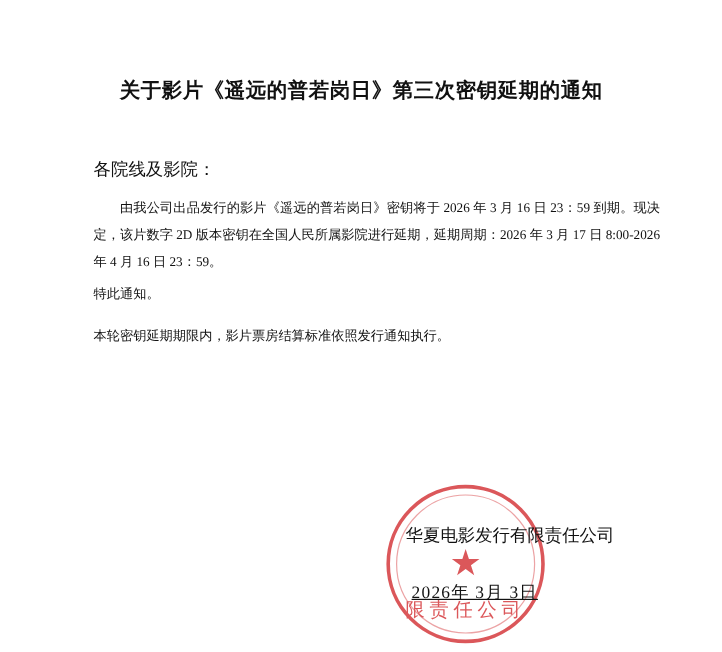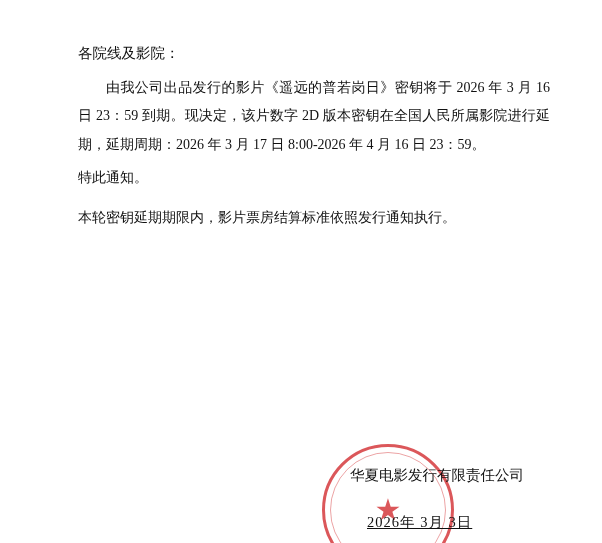--- a/index.html
+++ b/index.html
@@ -32,21 +32,21 @@
   .body-block {
     padding: 0 40px 0 78px;
     margin-top: 40px;
   }
   .salutation {
     font-size: 14.5px;
     line-height: 1.9;
     margin: 0 0 6px 0;
   }
   .para {
-    font-size: 14px;
+    font-size: 11px;
     line-height: 2.05;
     margin: 0 12px 4px 0;
     text-align: justify;
     text-justify: inter-ideograph;
   }
   .para-indent {
     text-indent: 2em;
   }
   .para-gap {
     margin-top: 12px;
@@ -54,21 +54,21 @@
   .signature-block {
     position: absolute;
     right: 78px;
     top: 420px;
     text-align: left;
     font-size: 14.5px;
     line-height: 2.1;
     z-index: 3;
   }
   .sig-line {
-    margin: 0;
+    margin: 12px;
     white-space: nowrap;
   }
   .sig-date {
     margin: 17px;
     white-space: nowrap;
     letter-spacing: 1px;
     text-decoration: underline;
   }
   
   .seal {
@@ -106,29 +106,30 @@
     color: #d2282c;
     font-family: "Liberation Serif", "DejaVu Serif", serif;
     letter-spacing: 2px;
   }
   .seal-text-top {
     top: 14px;
     font-size: 12px;
   }
   .seal-text-bottom {
     bottom: 14px;
-    font-size: 12px;
+    font-size: 16px;
     letter-spacing: 4px;
   }
 </style>
 </head>
 <body>
 
 <div class="page">
 
+  <h1 class="doc-title">关于影片《遥远的普若岗日》第三次密钥延期的通知</h1>
 
   <div class="body-block">
     <p class="salutation">各院线及影院：</p>
 
     <p class="para para-indent">由我公司出品发行的影片《遥远的普若岗日》密钥将于 2026 年 3 月 16 日 23：59 到期。现决定，该片数字 2D 版本密钥在全国人民所属影院进行延期，延期周期：2026 年 3 月 17 日 8:00-2026 年 4 月 16 日 23：59。</p>
 
     <p class="para">特此通知。</p>
 
     <p class="para para-gap">本轮密钥延期期限内，影片票房结算标准依照发行通知执行。</p>
   </div>

